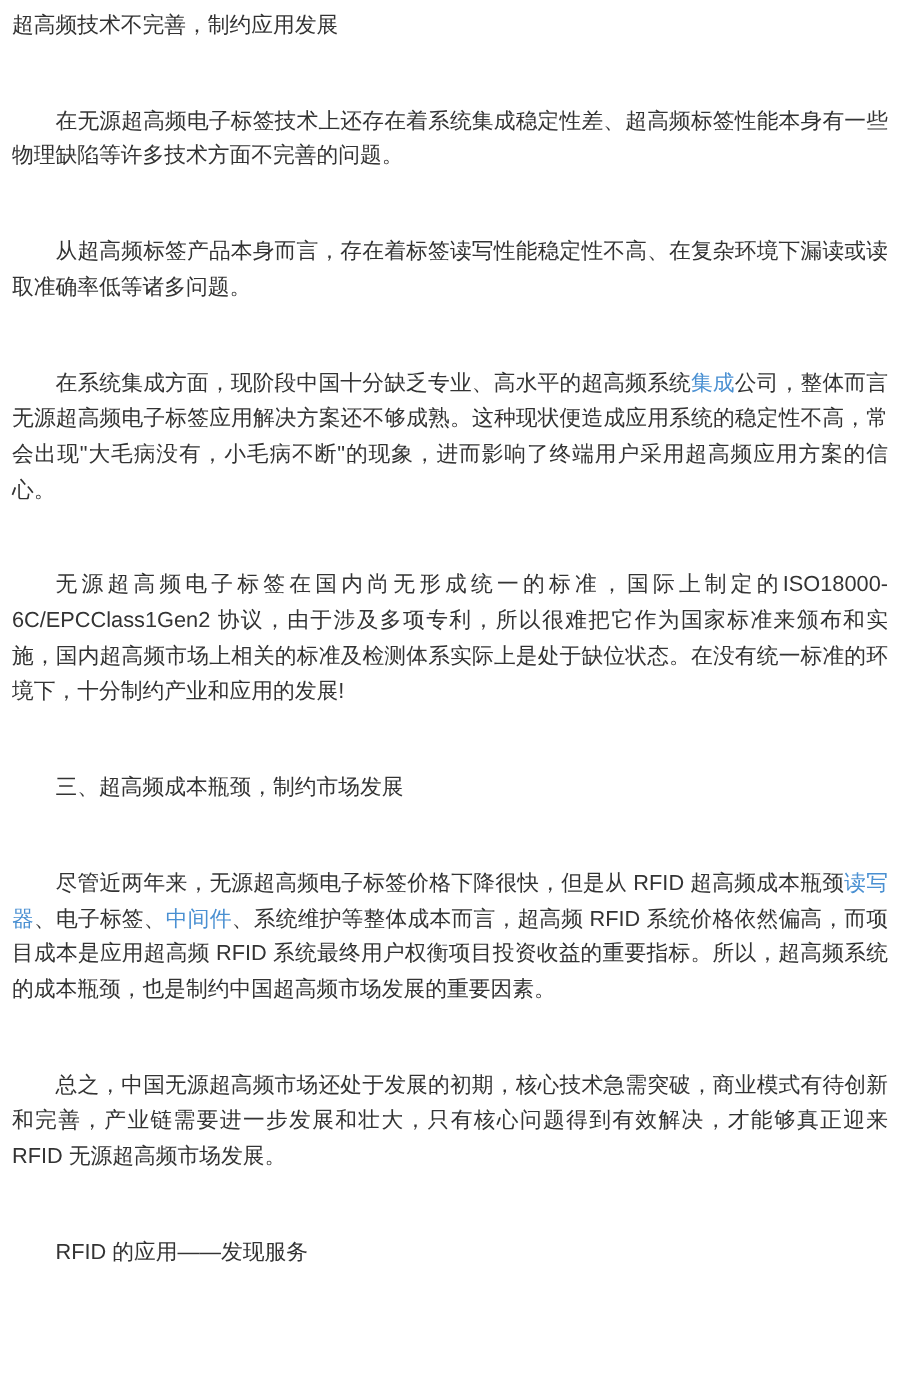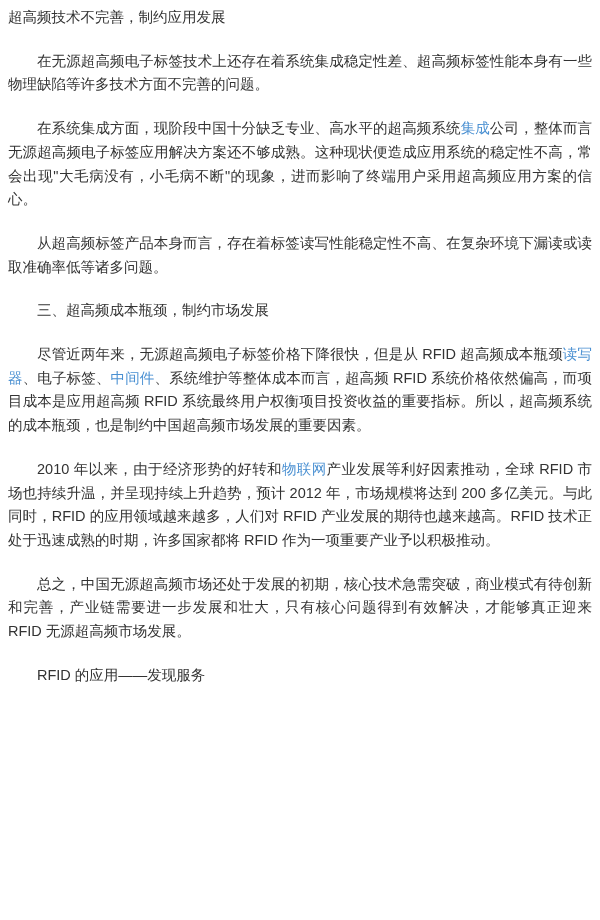--- a/index.html
+++ b/index.html
@@ -21,36 +21,37 @@
     line-height: 23.7px;
     color: var(--text-color, #333333);
     text-align: justify;
   }
   .article p {
     margin: 0 0 20px 0;
   }
   .article p.paragraph,
   .article p.heading {
     text-indent: 2em;
+    margin-top: 40px;
   }
   .article p.heading-top {
     text-indent: 0;
   }
   .inline-link {
     color: var(--link-color, #4a90d2);
     text-decoration: none;
     cursor: pointer;
   }
 </style>
 </head>
 <body>
 
 <div class="article" id="article-body">
     <p class="heading-top"><span>超高频技术不完善，制约应用发展</span></p>
     <p class="paragraph"><span>在无源超高频电子标签技术上还存在着系统集成稳定性差、超高频标签性能本身有一些物理缺陷等许多技术方面不完善的问题。</span></p>
+    <p class="paragraph"><span>从超高频标签产品本身而言，存在着标签读写性能稳定性不高、在复杂环境下漏读或读取准确率低等诸多问题。</span></p>
     <p class="paragraph"><span>在系统集成方面，现阶段中国十分缺乏专业、高水平的超高频系统</span><a class="inline-link">集成</a><span>公司，整体而言无源超高频电子标签应用解决方案还不够成熟。这种现状便造成应用系统的稳定性不高，常会出现"大毛病没有，小毛病不断"的现象，进而影响了终端用户采用超高频应用方案的信心。</span></p>
-    <p class="paragraph"><span>从超高频标签产品本身而言，存在着标签读写性能稳定性不高、在复杂环境下漏读或读取准确率低等诸多问题。</span></p>
+    <p class="paragraph"><span>无源超高频电子标签在国内尚无形成统一的标准，国际上制定的ISO18000-6C/EPCClass1Gen2 协议，由于涉及多项专利，所以很难把它作为国家标准来颁布和实施，国内超高频市场上相关的标准及检测体系实际上是处于缺位状态。在没有统一标准的环境下，十分制约产业和应用的发展!</span></p>
     <p class="heading"><span>三、超高频成本瓶颈，制约市场发展</span></p>
     <p class="paragraph"><span>尽管近两年来，无源超高频电子标签价格下降很快，但是从 RFID 超高频成本瓶颈</span><a class="inline-link">读写器</a><span>、电子标签、</span><a class="inline-link">中间件</a><span>、系统维护等整体成本而言，超高频 RFID 系统价格依然偏高，而项目成本是应用超高频 RFID 系统最终用户权衡项目投资收益的重要指标。所以，超高频系统的成本瓶颈，也是制约中国超高频市场发展的重要因素。</span></p>
-    <p class="paragraph"><span>2010 年以来，由于经济形势的好转和</span><a class="inline-link">物联网</a><span>产业发展等利好因素推动，全球 RFID 市场也持续升温，并呈现持续上升趋势，预计 2012 年，市场规模将达到 200 多亿美元。与此同时，RFID 的应用领域越来越多，人们对 RFID 产业发展的期待也越来越高。RFID 技术正处于迅速成熟的时期，许多国家都将 RFID 作为一项重要产业予以积极推动。</span></p>
     <p class="paragraph"><span>总之，中国无源超高频市场还处于发展的初期，核心技术急需突破，商业模式有待创新和完善，产业链需要进一步发展和壮大，只有核心问题得到有效解决，才能够真正迎来 RFID 无源超高频市场发展。</span></p>
     <p class="heading"><span>RFID 的应用——发现服务</span></p>
   </div>
 
 </body></html>

